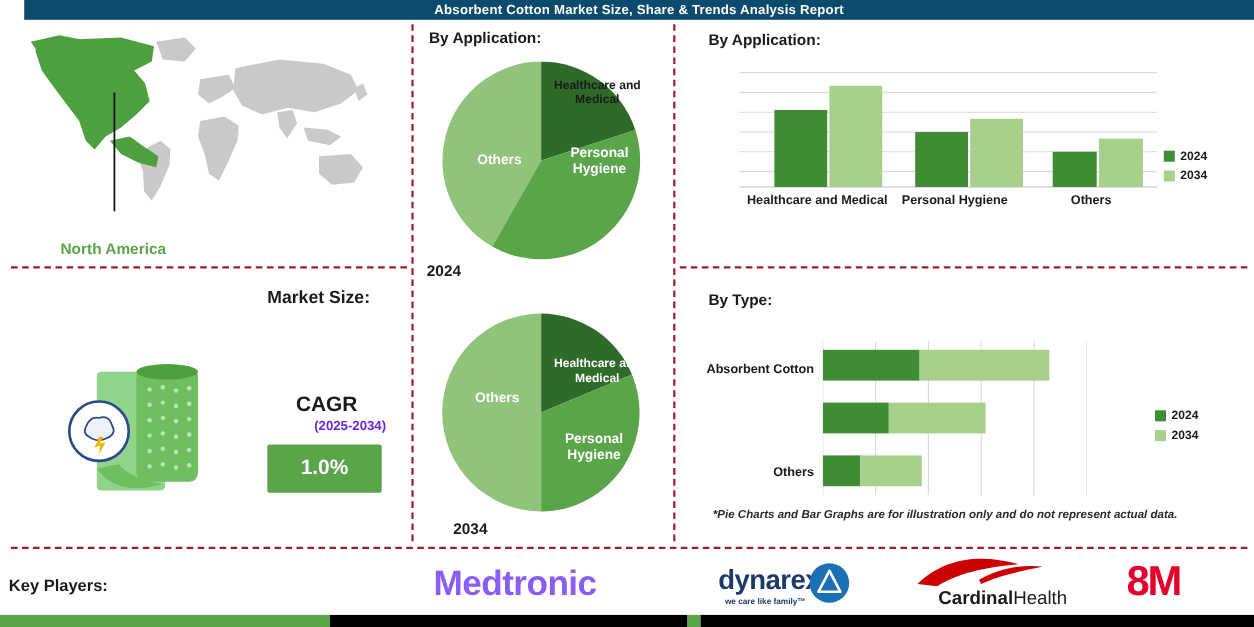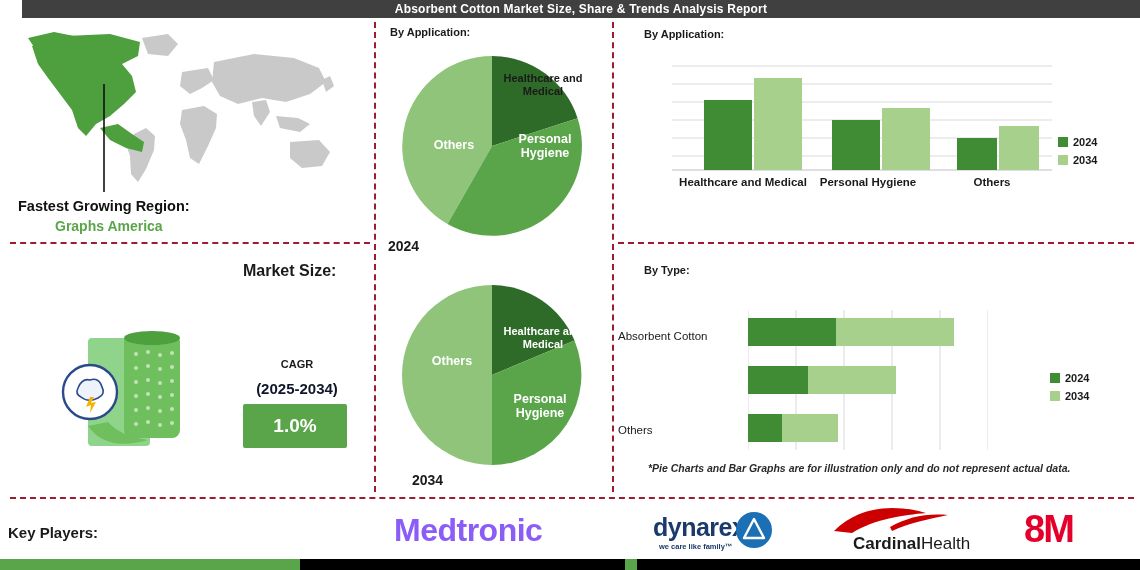--- a/index.html
+++ b/index.html
@@ -20,21 +20,21 @@
     width: 1140px;
     height: 570px;
   }
   
   .topbar {
     position: absolute;
     left: 22px;
     top: 0px;
     width: 1118px;
     height: 18px;
-    background: #404040;
+    background: #0c4a6e;
   }
   .topbar-title {
     color: #ffffff;
     font-size: 12px;
     font-weight: bold;
     line-height: 18px;
     text-align: center;
     letter-spacing: .2px;
   }
   
@@ -128,53 +128,53 @@
     left: 243px;
     top: 284px;
     width: 104px;
     height: 48px;
     font-size: 14.5px;
   }
   .cagr-label {
     position: absolute;
     left: 262px;
     top: 358px;
-    font-size: 11px;
+    font-size: 19px;
     font-weight: bold;
     text-align: center;
     width: 70px;
   }
   .cagr-years {
     position: absolute;
     left: 243px;
     top: 380px;
     width: 108px;
-    text-align: center;
-    font-size: 15px;
-    font-weight: bold;
-    color: #0f172a;
+    text-align: right;
+    font-size: 12px;
+    font-weight: bold;
+    color: #6d28d9;
   }
   #cagr-box {
     left: 243px;
     top: 404px;
     width: 104px;
     height: 44px;
     font-size: 19px;
   }
   .product-icon {
     position: absolute;
     left: 60px;
     top: 328px;
     width: 150px;
     height: 130px;
   }
   
   .col-title {
     position: absolute;
-    font-size: 11px;
+    font-size: 14px;
     font-weight: bold;
   }
   .pie-year {
     position: absolute;
     font-size: 14px;
     font-weight: bold;
   }
   .pie-lbl {
     position: absolute;
     font-size: 11px;
@@ -210,22 +210,22 @@
     left: 648px;
     top: 462px;
     font-size: 10.5px;
     font-style: italic;
     font-weight: bold;
     color: #2a2a2a;
   }
   .bar-cat-lbl {
     position: absolute;
     font-size: 11.5px;
-    font-weight: normal;
-    text-align: left;
+    font-weight: bold;
+    text-align: right;
     line-height: 1.2;
   }
   
   .keyplayers-label {
     position: absolute;
     left: 8px;
     top: 524px;
     font-size: 15px;
     font-weight: bold;
   }
@@ -332,22 +332,21 @@
       <g fill="#4e9f3d">
         <path d="M18 22 L52 12 L96 10 L126 18 L124 32 L108 40 L118 52 L122 68 L110 80 L96 92 L82 100 L72 112 L64 104 L58 86 L46 70 L34 54 L24 40 Z"></path>
         <path d="M86 104 L104 100 L118 110 L130 118 L128 128 L112 124 L96 116 Z"></path>
         <path d="M14 14 L40 8 L60 12 L44 22 L22 26 Z"></path>
       </g>
 
       <line x1="90" y1="60" x2="90" y2="168" stroke="#111111" stroke-width="1.6"></line>
     </svg>
   </div>
 
-  <div class="fastest-label">Fastest Growing Region:</div>
-  <div class="fastest-region">Graphs America</div>
+  <div class="fastest-region">North America</div>
 
   <div class="product-icon">
     <svg viewBox="0 0 150 130" width="150" height="130">
 
       <rect x="28" y="10" width="62" height="108" rx="4" fill="#8fd48a"></rect>
 
       <rect x="64" y="6" width="56" height="104" rx="8" fill="#6fbf5f"></rect>
       <ellipse cx="92" cy="10" rx="28" ry="7" fill="#4e9f3d"></ellipse>
       <g fill="#cfe9c6" opacity="0.85">
         <circle cx="76" cy="26" r="2"></circle>

